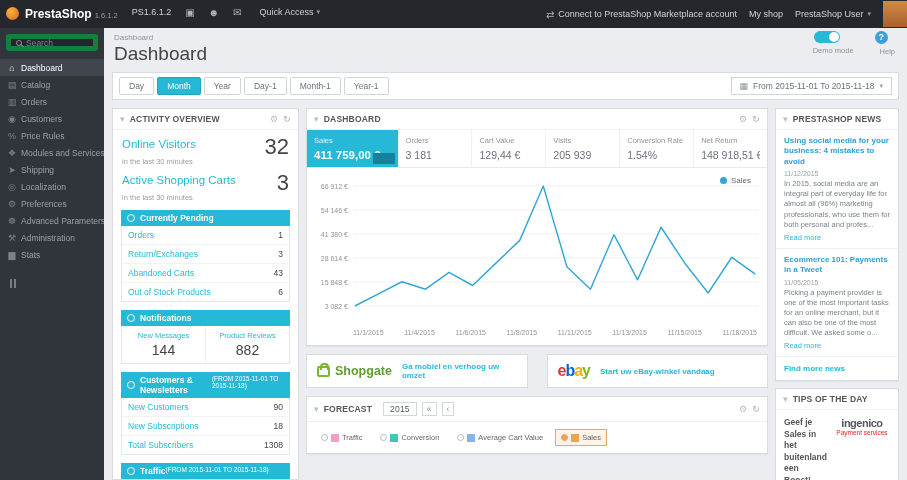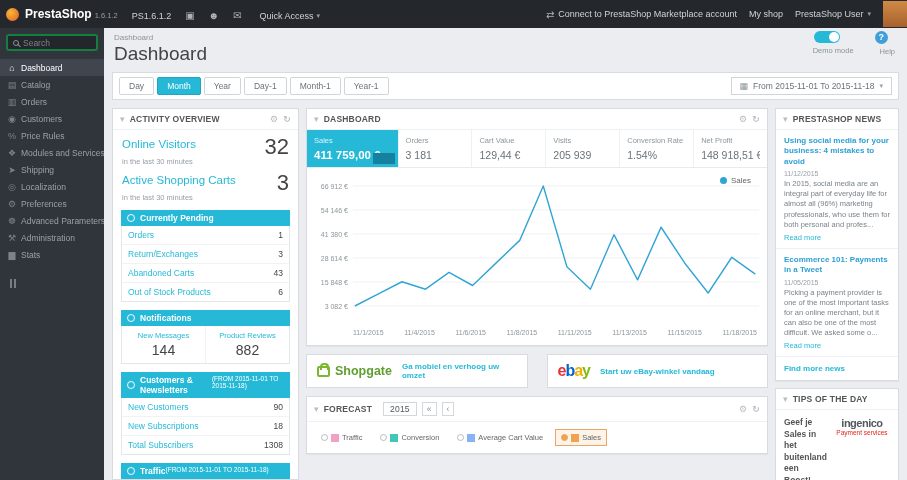--- a/index.html
+++ b/index.html
@@ -6,35 +6,35 @@
   html, body { width: 907px; height: 480px; overflow: hidden; }
   body {
     font-family: "Liberation Sans", "DejaVu Sans", sans-serif;
     background: #ebedf0; color: #555; position: relative; font-size: 10px;
   }
   a { text-decoration: none; cursor: pointer; }
 
   
   .topbar { position: absolute; top: 0; left: 0; right: 0; height: 28px; background: #24272c;
     display: flex; align-items: center; color: #cfd2d6; font-size: 9px; padding-left: 6px; z-index: 10; }
-  .tb-left { display: flex; align-items: flex-end; gap: 6px; }
+  .tb-left { display: flex; align-items: flex-start; gap: 6px; }
   .logo-mark { width: 13px; height: 13px; border-radius: 50%; background: radial-gradient(circle at 35% 35%, #f7b733, #e05c2a); display: inline-block; }
   .logo-text b { color: #fff; font-size: 12px; }
   .logo-text .ver { color: #9a9ea3; font-size: 7.5px; font-style: normal; margin-left: 3px; }
   .shop-name { color: #cfd2d6; margin-left: 8px; }
   .tb-icon { color: #aeb3b8; font-size: 10px; margin-left: 8px; cursor: pointer; }
   .quick { margin-left: 12px; cursor: pointer; display: flex; gap: 3px; align-items: center; }
   .tb-right { margin-left: auto; display: flex; align-items: center; gap: 12px; }
   .tb-link { color: #cfd2d6; cursor: pointer; display: flex; align-items: center; gap: 4px; }
   .caret { font-size: 7px; color: #9a9ea3; }
   .avatar { width: 24px; height: 26px; background: linear-gradient(#d08a45, #a9612d); display: inline-block; }
 
   
   .sidebar { position: absolute; top: 28px; bottom: 0; left: 0; width: 104px; background: #30353b; z-index: 9; }
-  .search-wrap { margin: 6px 6px 8px; background: #23262a; border: 2px solid #15803d; border-radius: 3px;
+  .search-wrap { margin: 6px 6px 8px; background: #23262a; border: 5px solid #15803d; border-radius: 3px;
     height: 17px; display: flex; align-items: center; padding: 0 5px; gap: 4px; }
   .mag { width: 6px; height: 6px; border: 1px solid #8b9095; border-radius: 50%; position: relative; display: inline-block; flex: none; }
   .mag:after { content: ""; position: absolute; width: 4px; height: 1px; background: #8b9095; transform: rotate(45deg); right: -3px; bottom: -1px; }
   .search-input { background: transparent; border: none; outline: none; color: #cfd2d6; font-size: 8.5px; width: 100%; }
   .search-input::placeholder { color: #7d8288; }
   .menu { list-style: none; }
   .mi { height: 17px; display: flex; align-items: center; gap: 4px; padding: 0 4px 0 7px; color: #9ca0a5;
     font-size: 8.5px; white-space: nowrap; overflow: hidden; cursor: pointer; }
   .mi .mic { color: #7d8288; font-size: 9px; width: 10px; flex: none; text-align: center; }
   .mi.active { background: #40454e; color: #fff; }
@@ -407,21 +407,21 @@
           </div>
           <div class="kpi">
             <div class="kl">Visits</div>
             <div class="kv">205 939</div>
           </div>
           <div class="kpi">
             <div class="kl">Conversion Rate</div>
             <div class="kv">1.54%</div>
           </div>
           <div class="kpi">
-            <div class="kl">Net Profit</div>
+            <div class="kl">Net Return</div>
             <div class="kv">148 918,51 €</div>
           </div>
         </div>
 
         <div class="chart-wrap">
           <div class="ylabels">
               <span style="top: 8px;">66 912 €</span>
               <span style="top: 32px;">54 146 €</span>
               <span style="top: 56px;">41 380 €</span>
               <span style="top: 80px;">28 614 €</span>

